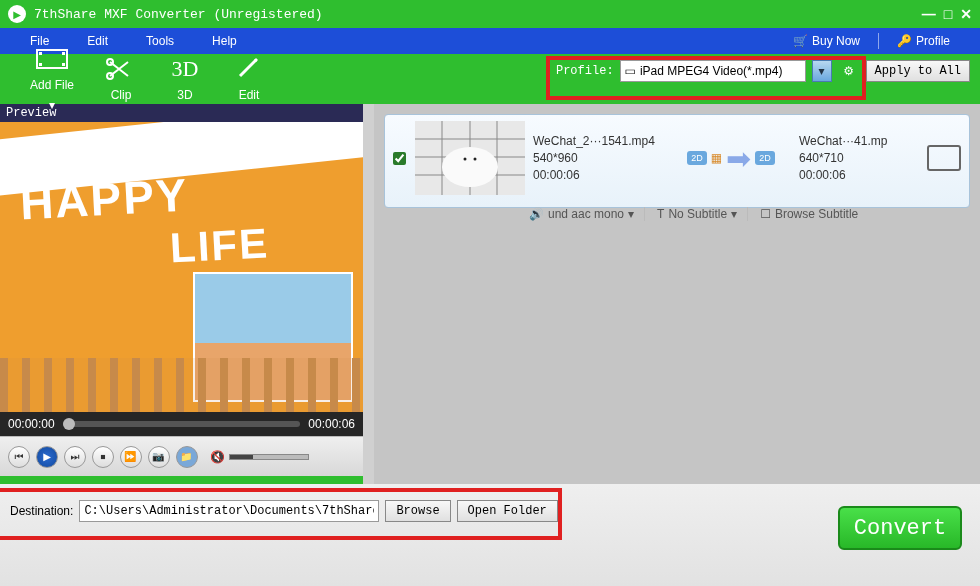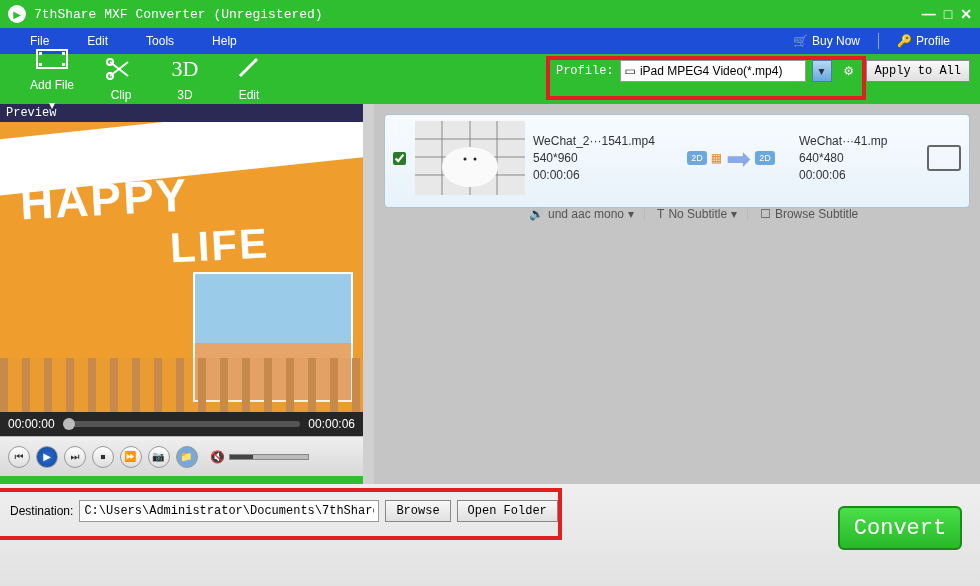--- a/index.html
+++ b/index.html
@@ -227,21 +227,21 @@
         <div>00:00:06</div>
       </div>
       <div class="arrow-area">
         <span class="badge2d">2D</span>
         <span style="color:#d88a2a;">▦</span>
         <span class="arrow">➡</span>
         <span class="badge2d">2D</span>
       </div>
       <div class="info2">
         <div>WeChat···41.mp</div>
-        <div>640*480</div>
+        <div>640*710</div>
         <div>00:00:06</div>
       </div>
       <div class="dev-ico"></div>
       <div class="subrow" style="flex-basis:100%;">
         <div class="sbtn">
           <span>🔊</span>
           <span>und aac mono</span>
           <span>▾</span>
         </div>
         <div class="sbtn">

